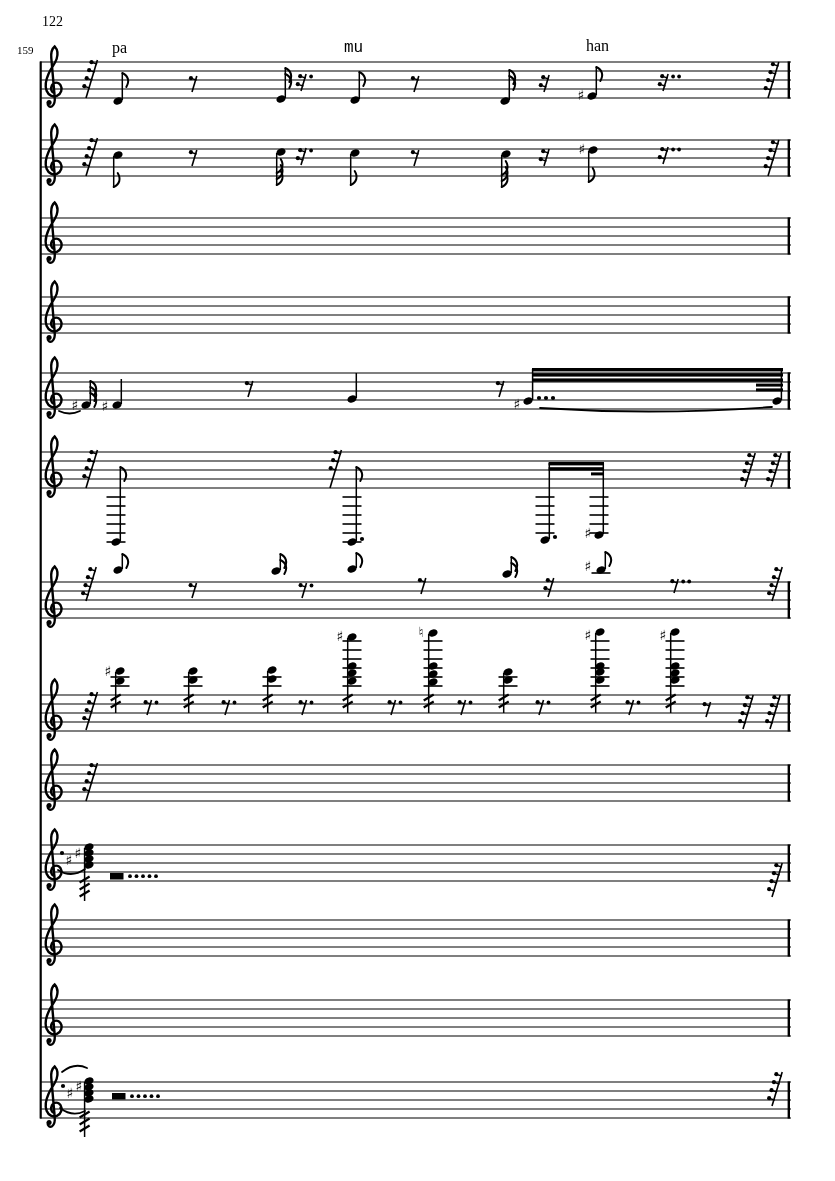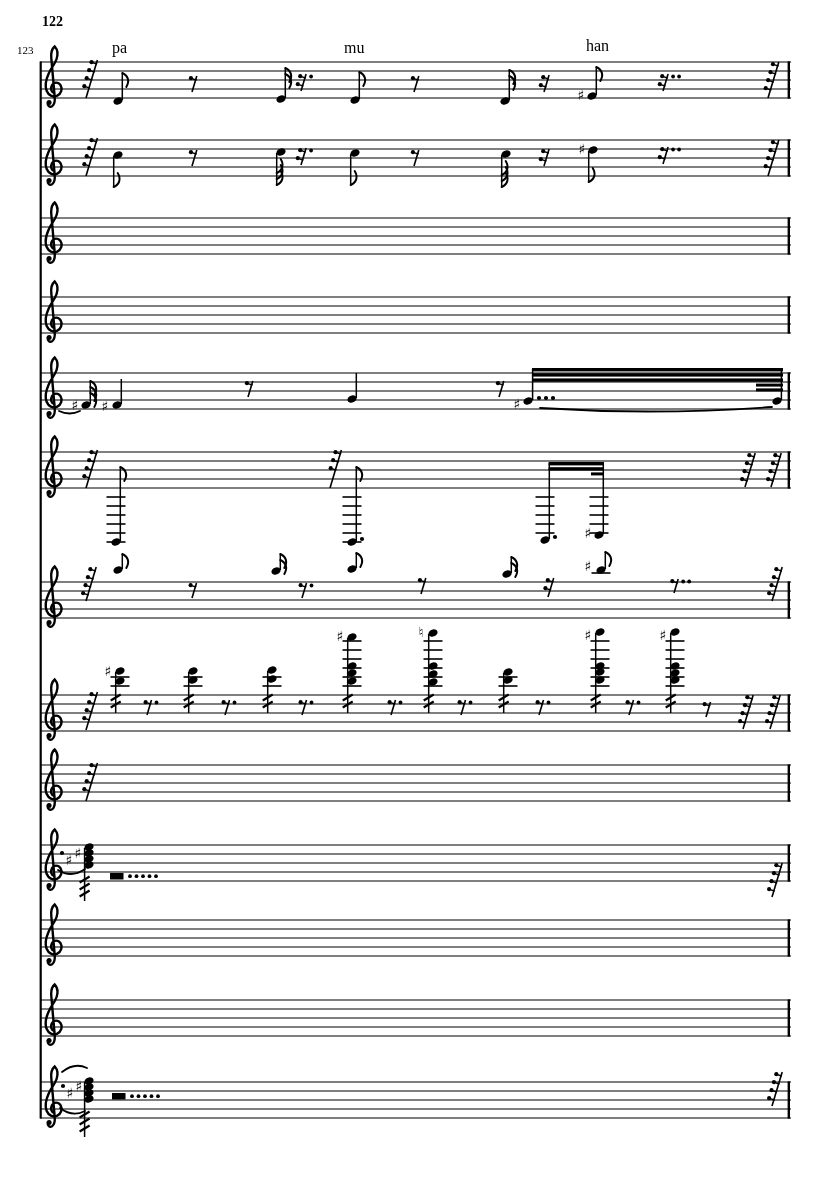--- a/index.html
+++ b/index.html
@@ -748,18 +748,18 @@
         <circle cx="776.34" cy="1074.2" r="2.1" fill="#000000"></circle>
         <line x1="777.94" y1="1074.8" x2="781.94" y2="1076" stroke="#000000" stroke-width="1.4"></line>
         <circle cx="773.9399999999999" cy="1082.2" r="2.1" fill="#000000"></circle>
         <line x1="775.54" y1="1082.8" x2="779.54" y2="1084" stroke="#000000" stroke-width="1.4"></line>
         <circle cx="771.54" cy="1090.2" r="2.1" fill="#000000"></circle>
         <line x1="773.14" y1="1090.8" x2="777.14" y2="1092" stroke="#000000" stroke-width="1.4"></line>
         <circle cx="769.14" cy="1098.2" r="2.1" fill="#000000"></circle>
         <line x1="770.74" y1="1098.8" x2="774.74" y2="1100" stroke="#000000" stroke-width="1.4"></line>
       </g>
     </svg>
-  <div class="ovl mnum-big" style="left:42px;top:14px;font-weight:bold;">122</div>
-  <div class="ovl mnum-small" style="left:17px;top:44px;">123</div>
+  <div class="ovl mnum-big" style="left:42px;top:14px;">122</div>
+  <div class="ovl mnum-small" style="left:17px;top:44px;">159</div>
   <div class="ovl lyric" style="left:112px;top:39px;">pa</div>
-  <div class="ovl lyric" style="left:344px;top:39px;">mu</div>
+  <div class="ovl lyric" style="left:344px;top:39px;font-family:Liberation Mono, monospace;">mu</div>
   <div class="ovl lyric" style="left:586px;top:37px;font-family:Liberation Serif, serif;">han</div>
 </div>
 
 </body></html>

